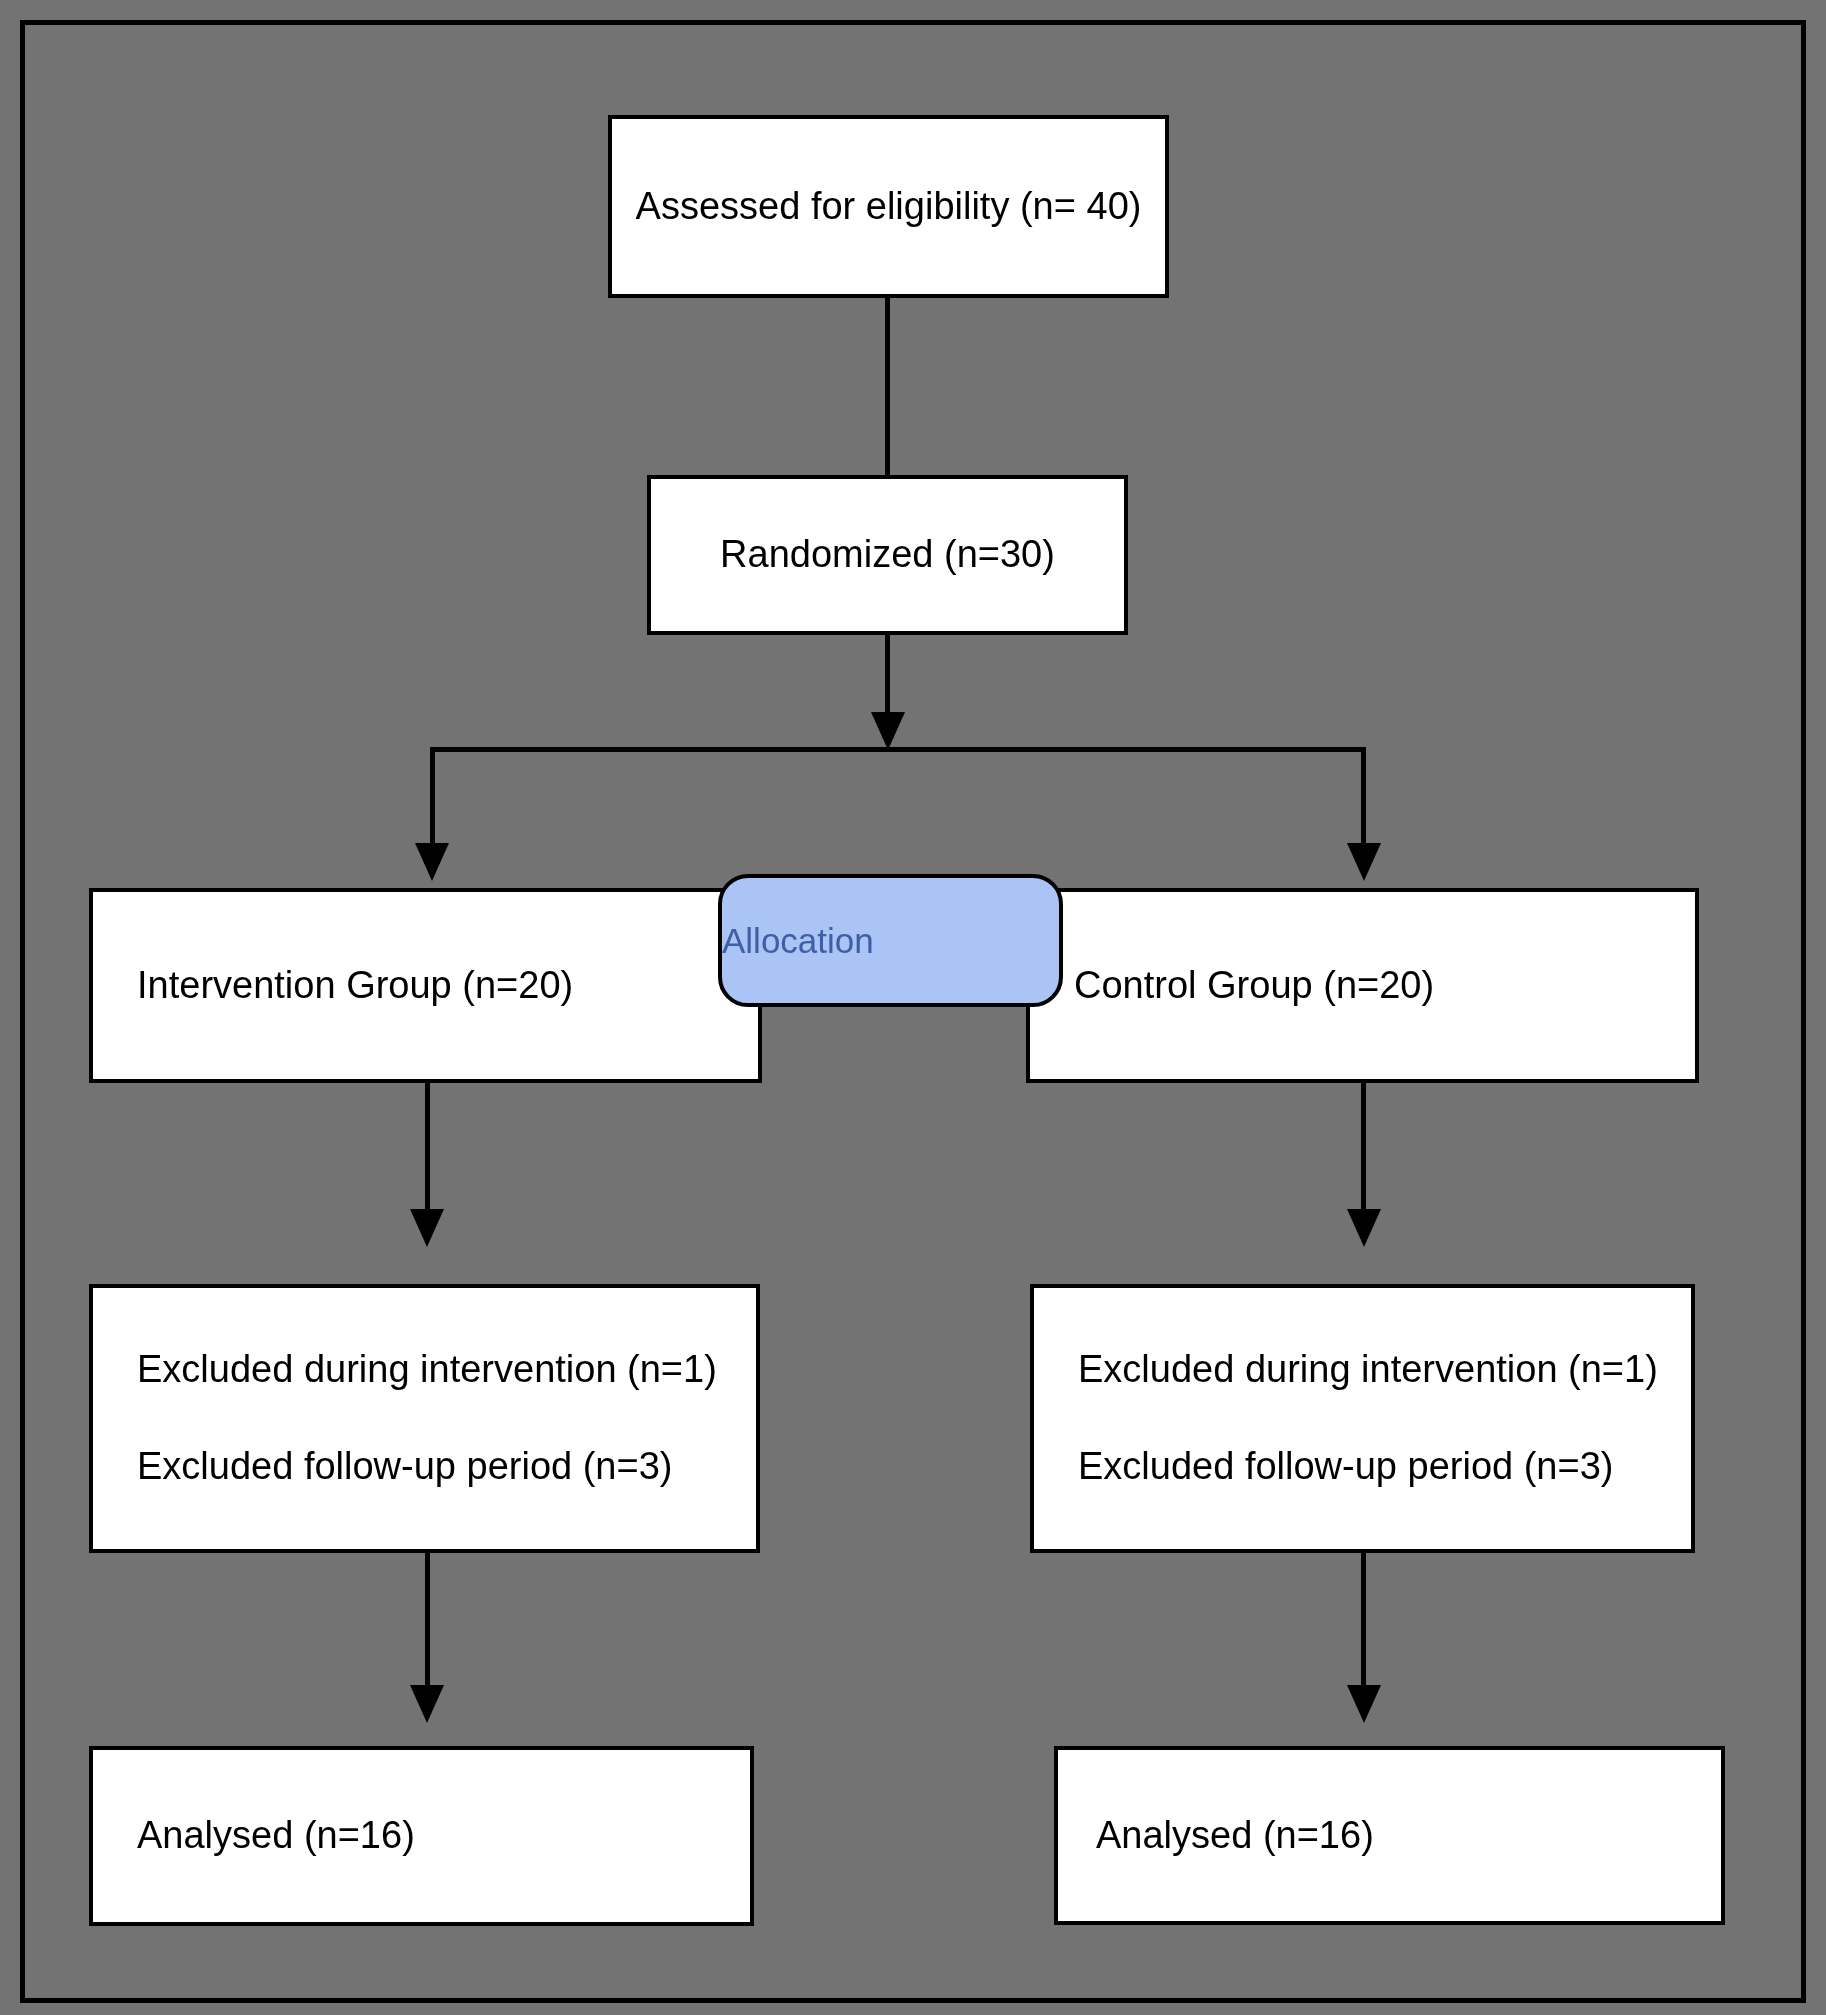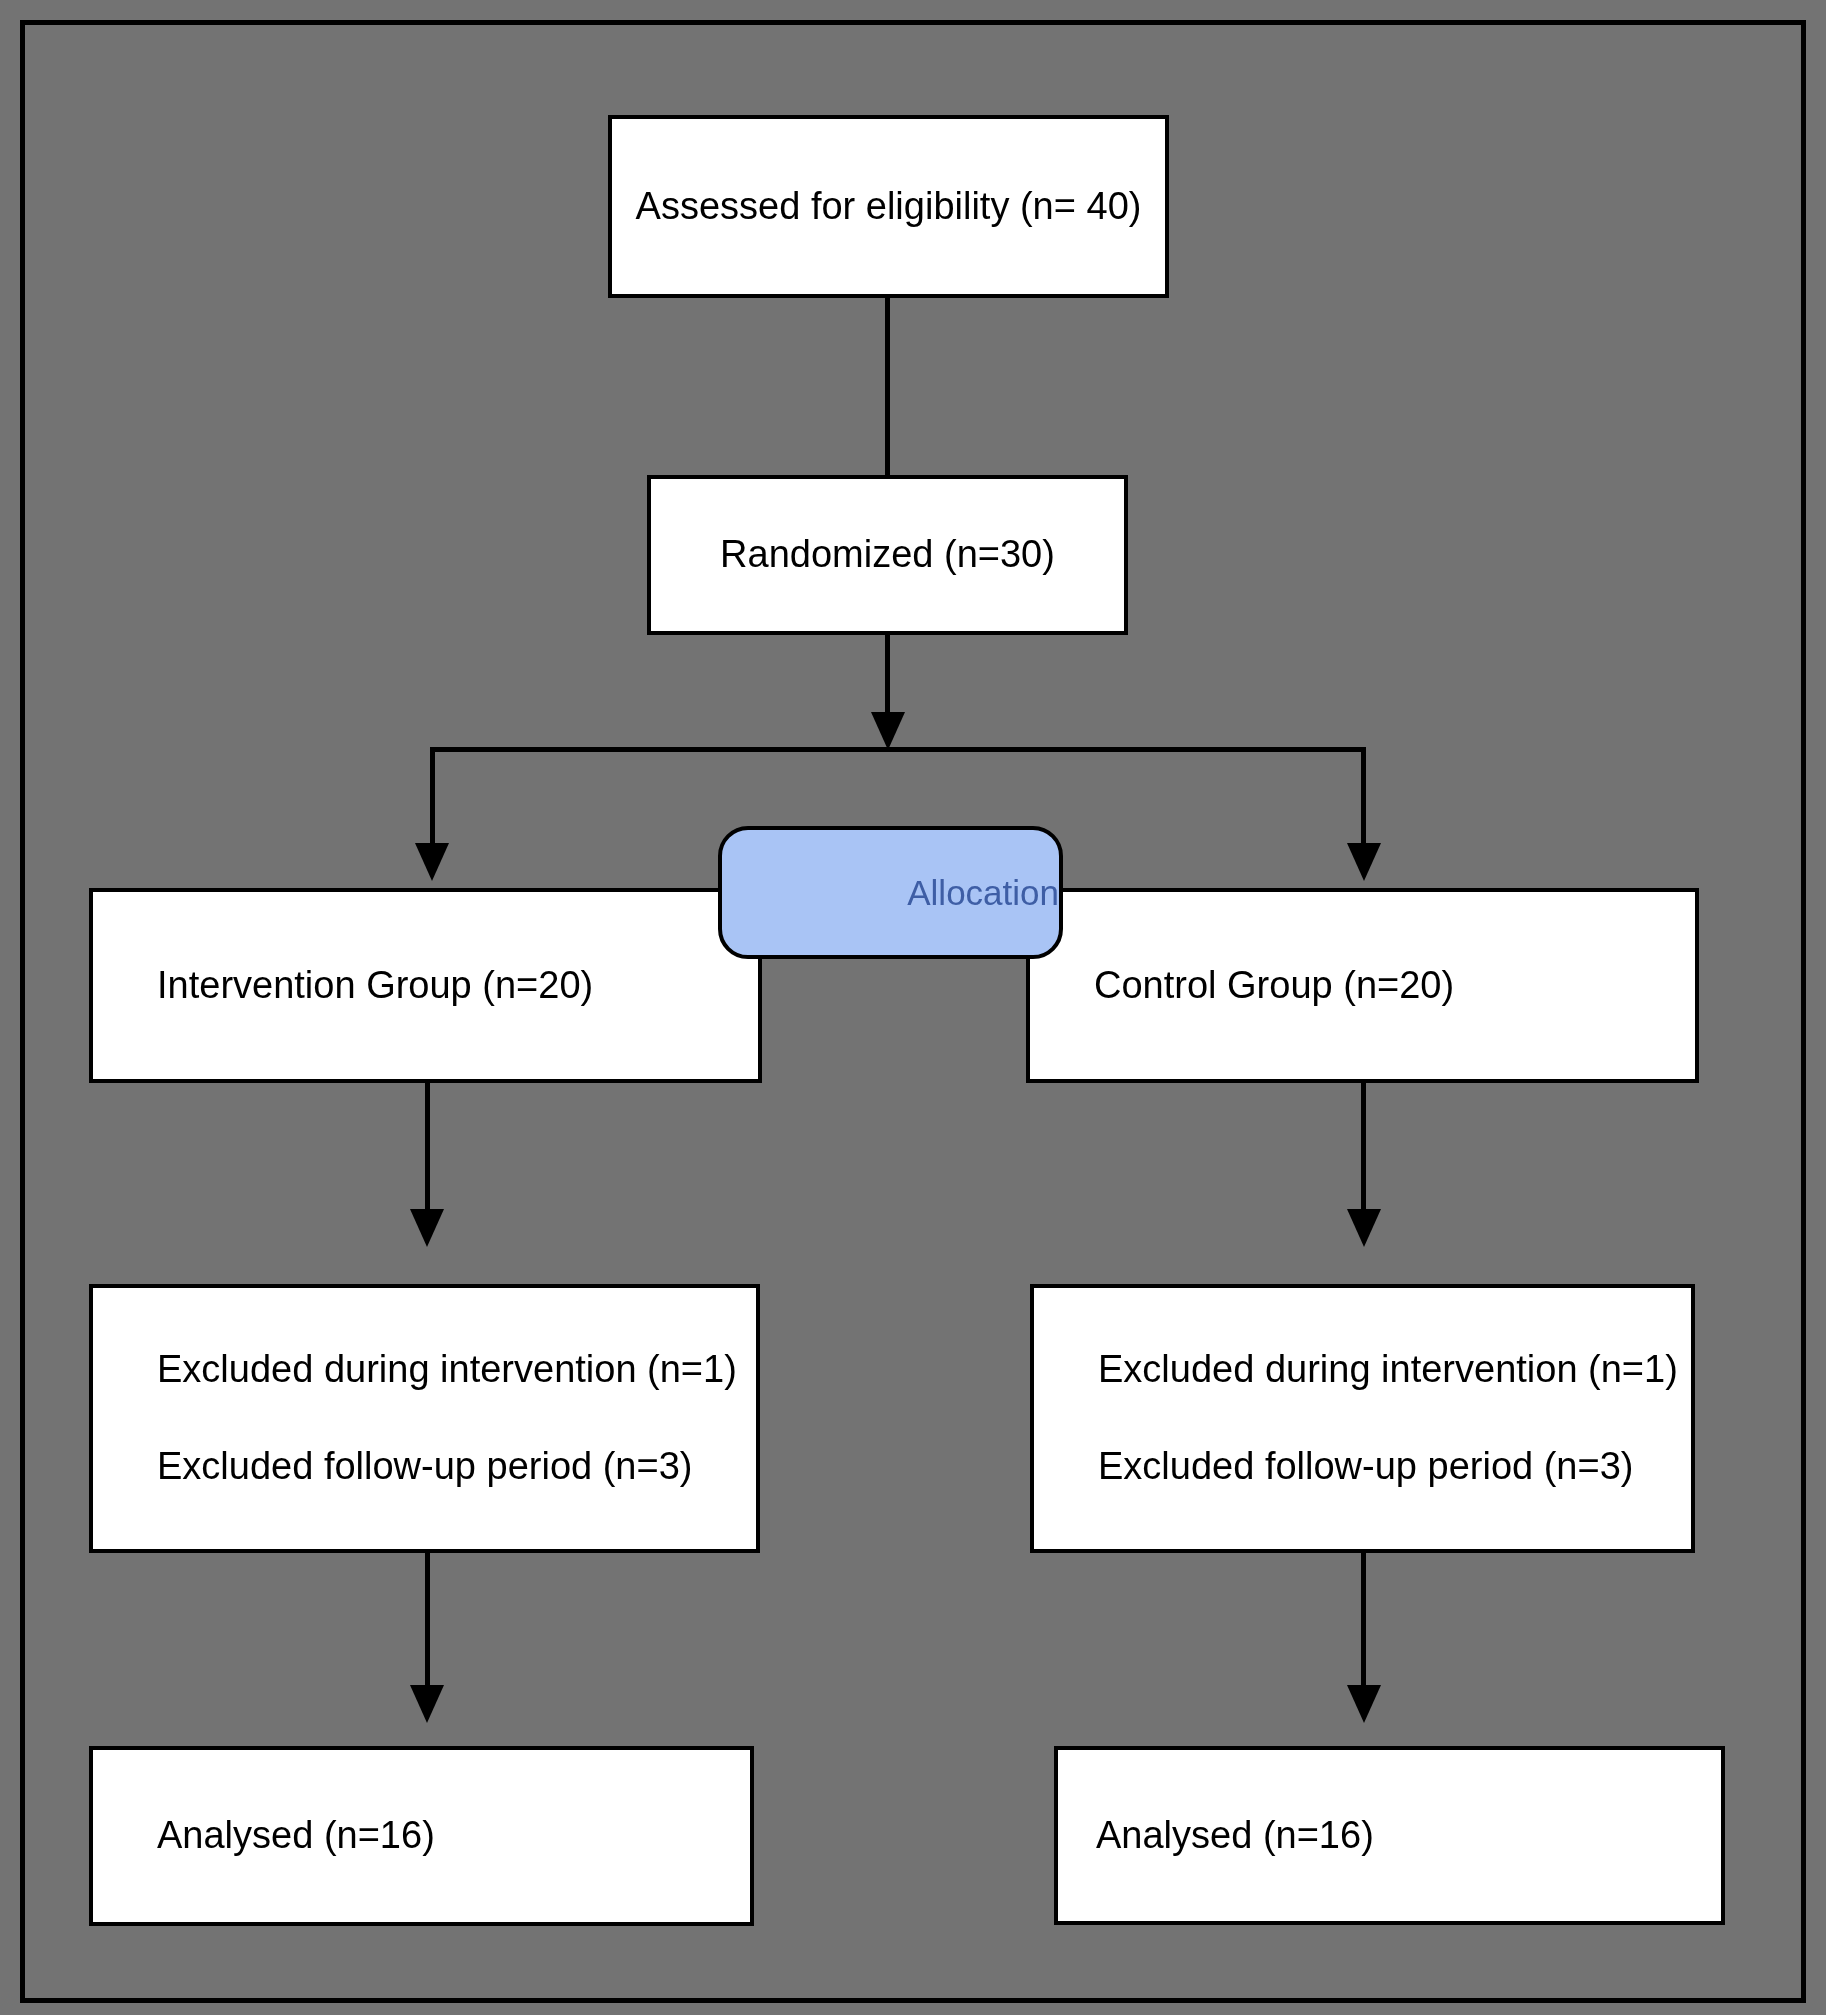--- a/index.html
+++ b/index.html
@@ -11,29 +11,29 @@
     position:absolute;left:20px;top:20px;width:1786px;height:1983px;
     border:5.4px solid #000;box-sizing:border-box;
   }
   
   .wbox{
     position:absolute;background:#ffffff;border:4.7px solid #000;box-sizing:border-box;
     display:flex;flex-direction:column;justify-content:center;align-items:flex-start;
     font-size:38px;line-height:1.2;z-index:2;
   }
   .wbox.center{align-items:center;}
-  .wbox .txt{padding-left:64px;white-space:nowrap;}
+  .wbox .txt{padding-left:44px;white-space:nowrap;}
   .wbox.center .txt{padding-left:0;}
   .wbox.twolines{row-gap:51px;}
   
   .stage{
     position:absolute;background:var(--stage-fill,#a9c4f5);border:4.7px solid #000;
     box-sizing:border-box;border-radius:30px;z-index:3;
-    display:flex;align-items:center;justify-content:flex-end;
-    font-size:35px;color:var(--stage-text,#3e5ea5);
+    display:flex;align-items:center;justify-content:flex-start;
+    font-size:35px;color:var(--stage-text,#3e5ea5);margin-top:48px;
   }
   
   .vline{position:absolute;width:4.7px;background:#000;z-index:1;}
   .hline{position:absolute;height:4.7px;background:#000;z-index:1;}
   
   .ahead{
     position:absolute;width:0;height:0;z-index:1;
     border-left:17px solid transparent;border-right:17px solid transparent;
     border-top:38px solid #000;
   }

